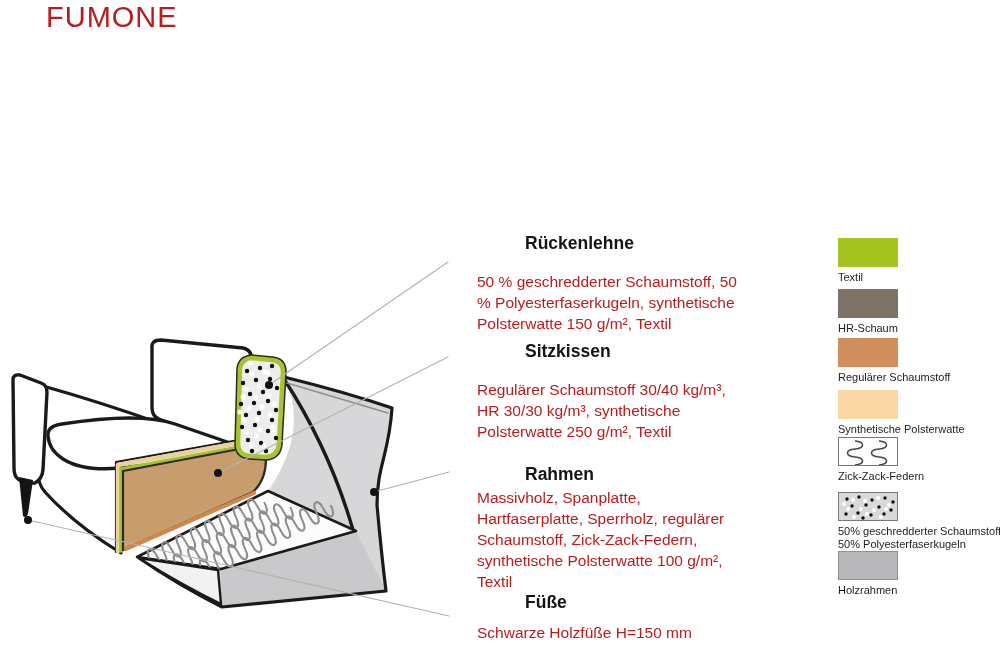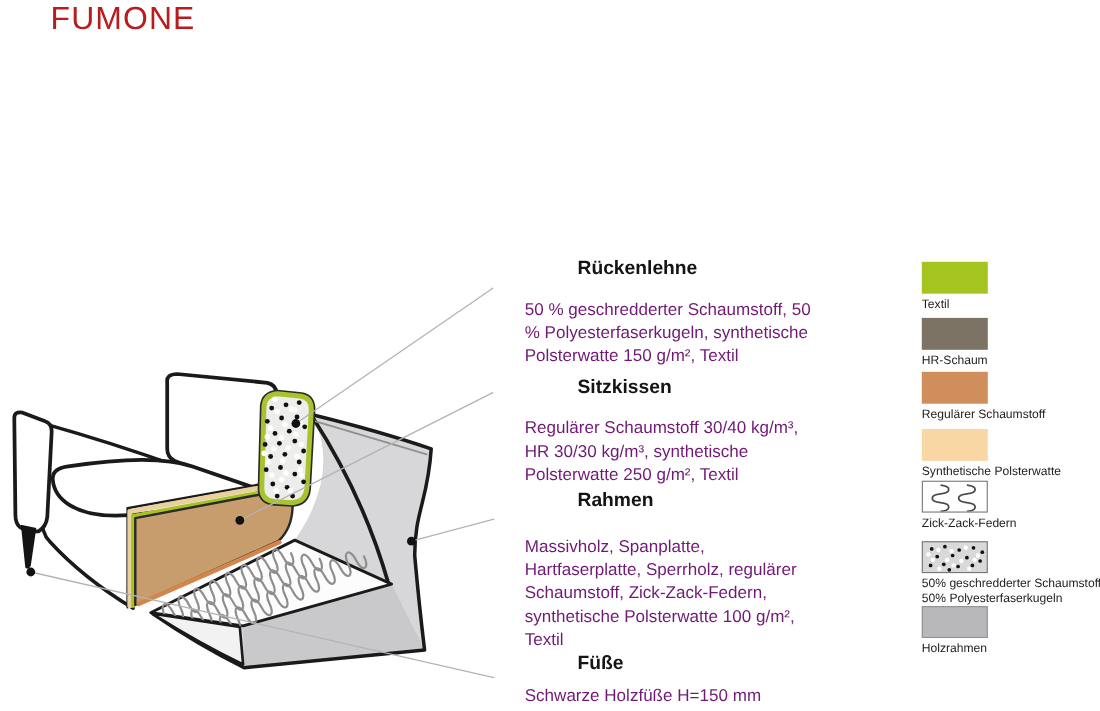--- a/index.html
+++ b/index.html
@@ -3,24 +3,24 @@
 <meta charset="utf-8">
 <style>
   html,body{margin:0;padding:0;background:#ffffff;}
   body{position:relative;width:1000px;height:646px;overflow:hidden;
        font-family:"Liberation Sans",sans-serif;color:#1d1d1b;}
   .page-title{position:absolute;left:10px;top:1px;font-size:29px;letter-spacing:1px;
        color:#b91c1c;font-weight:400;margin-left:36px;}
   
   .sections{position:absolute;left:477px;top:0;width:262px;}
   .sec-h{position:absolute;left:0;font-size:17.5px;font-weight:bold;color:#141412;margin-left:48px;}
-  .sec-p{position:absolute;left:0;width:262px;font-size:15.5px;line-height:21px;color:#701a75;}
+  .sec-p{position:absolute;left:0;width:262px;font-size:15.5px;line-height:21px;color:#b91c1c;}
   .h0{top:233px}.p0{top:271px}
   .h1{top:341px}.p1{top:379px}
-  .h2{top:444px}.p2{top:487px}
+  .h2{top:464px}.p2{top:487px}
   .h3{top:592px}.p3{top:622px}
   
   .legend{position:absolute;left:838px;top:0;width:162px;}
   .lg-row{position:absolute;left:0;}
   .lg-row.r0{top:238px}.lg-row.r1{top:289px}.lg-row.r2{top:338px}
   .lg-row.r3{top:390px}.lg-row.r4{top:437px}.lg-row.r5{top:492px}.lg-row.r6{top:551px}
   .lg-swatch{width:60px;height:29px;box-sizing:border-box;}
   .lg-swatch.bordered{border:1px solid #777779;}
   .lg-swatch.gray-border{border:1px solid #919195;}
   .lg-label{margin-top:4px;font-size:11px;line-height:13px;color:#1d1d1b;white-space:nowrap;}

